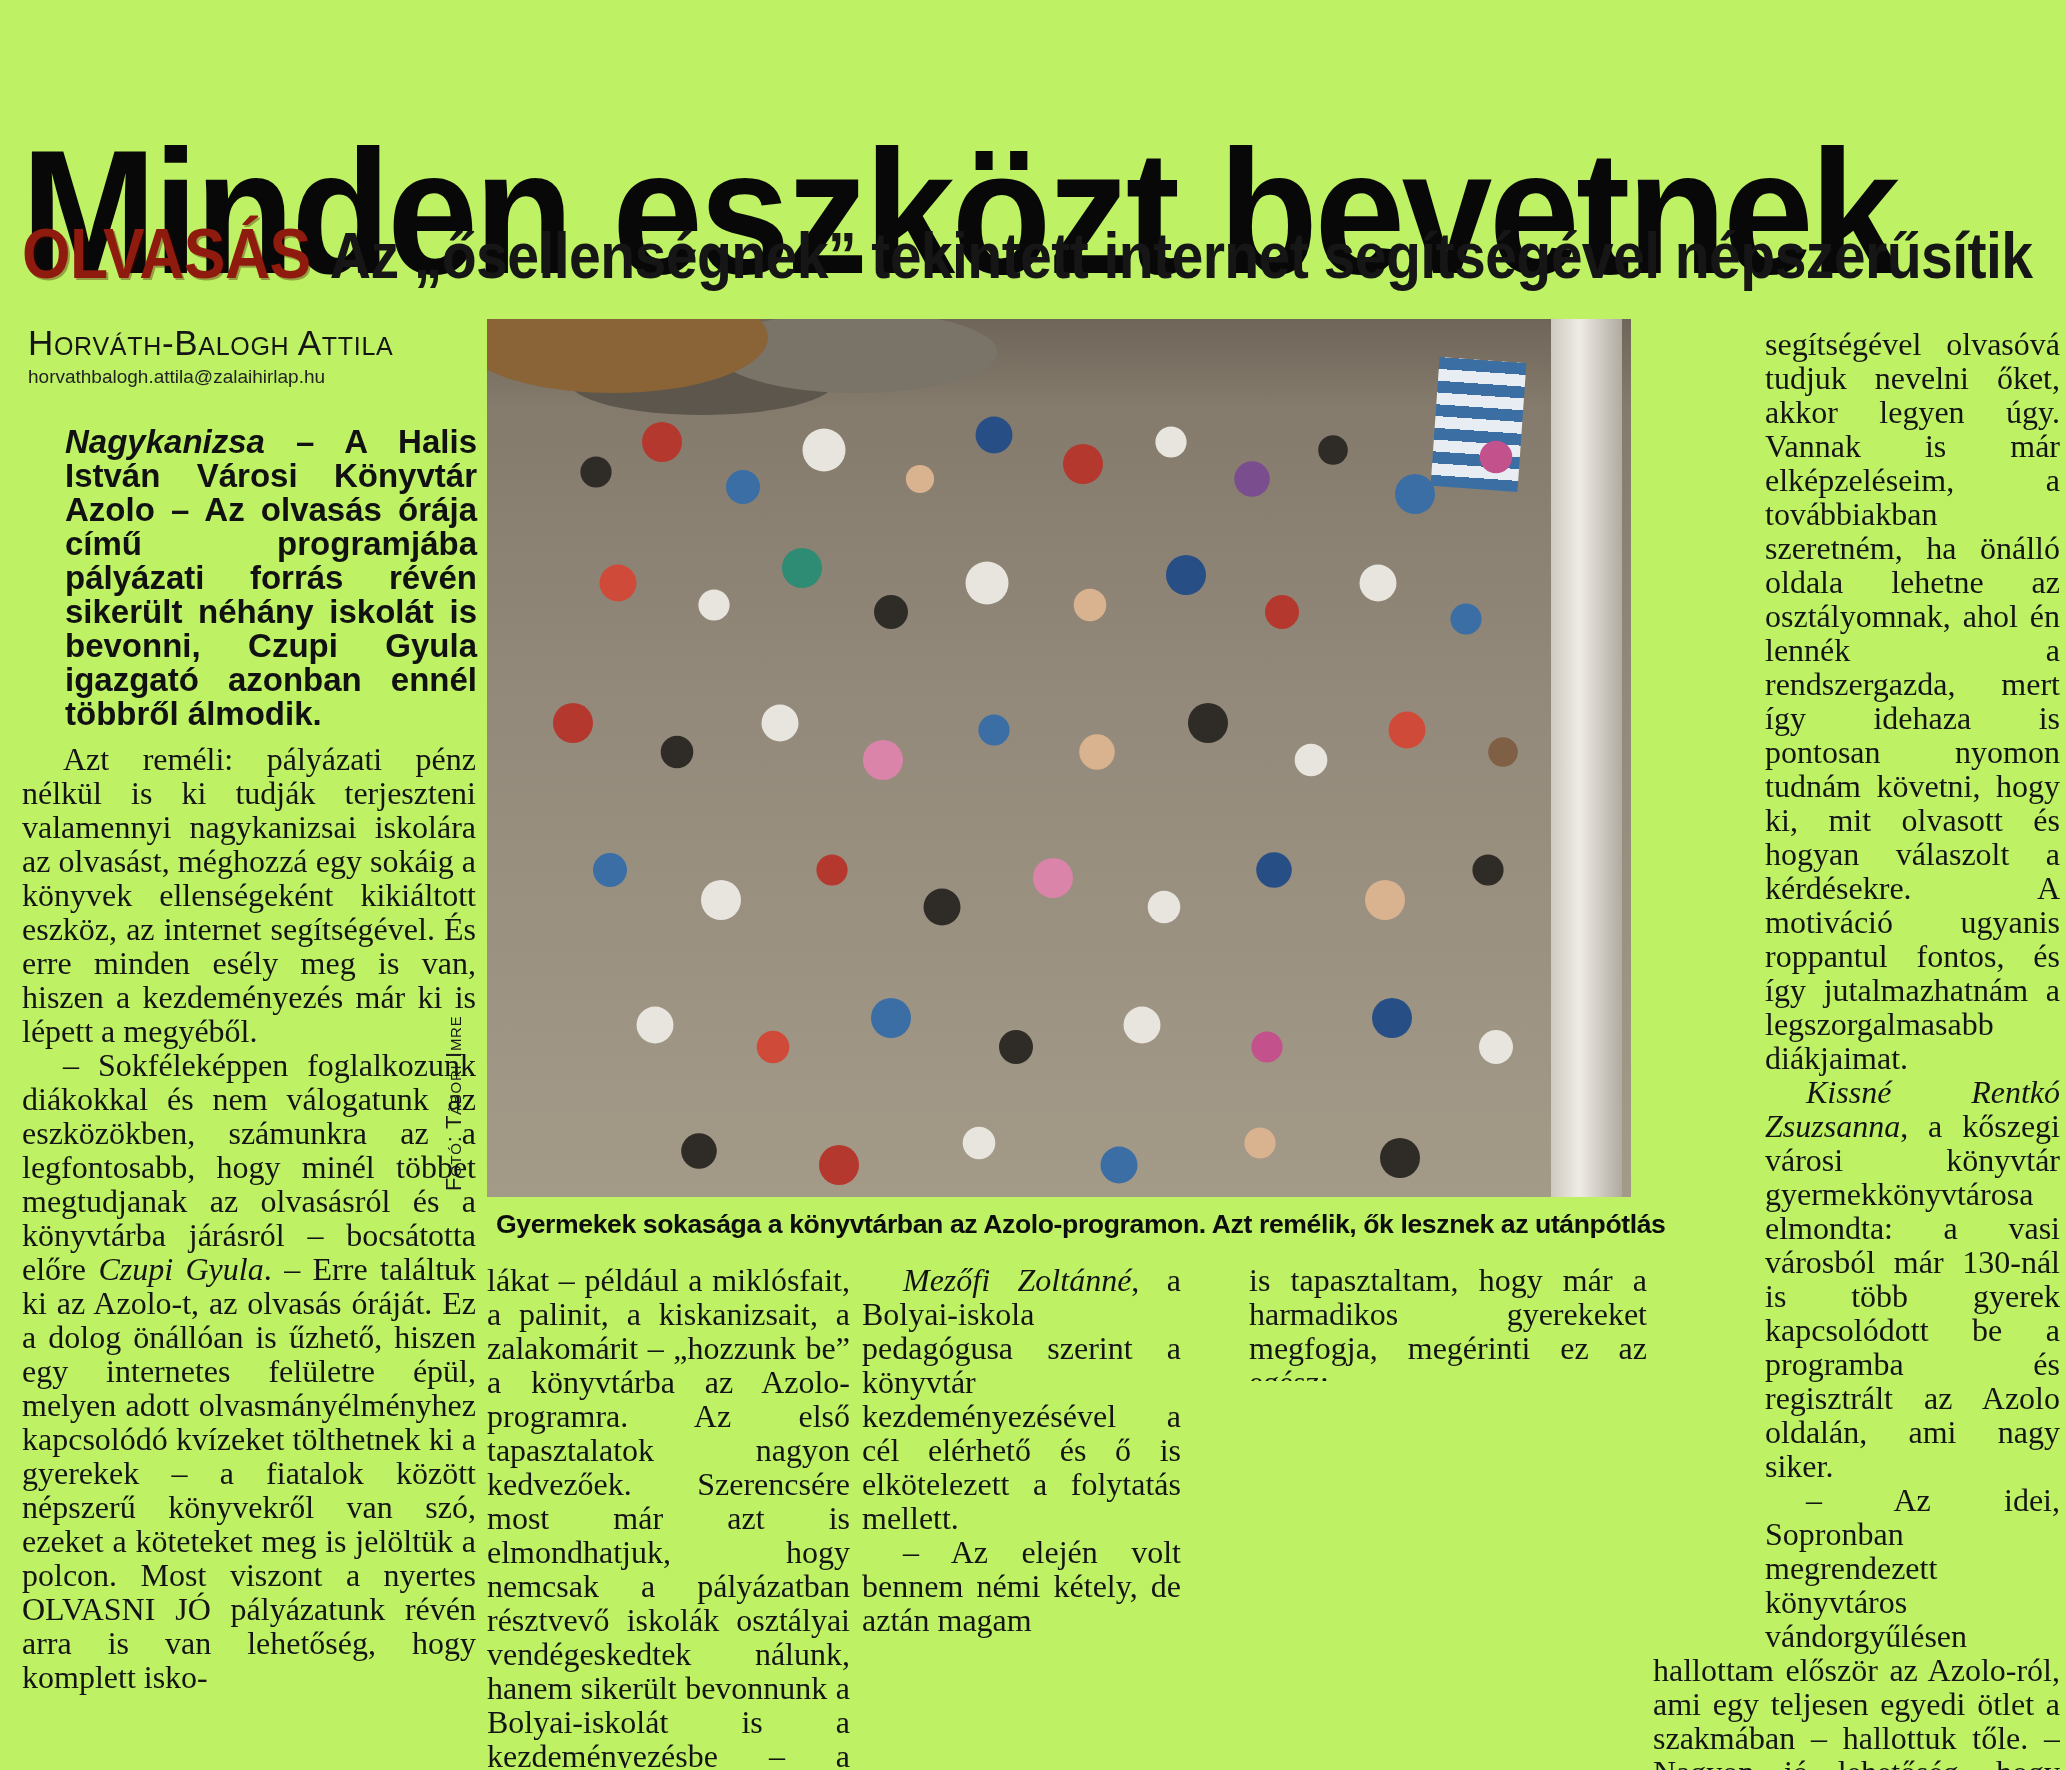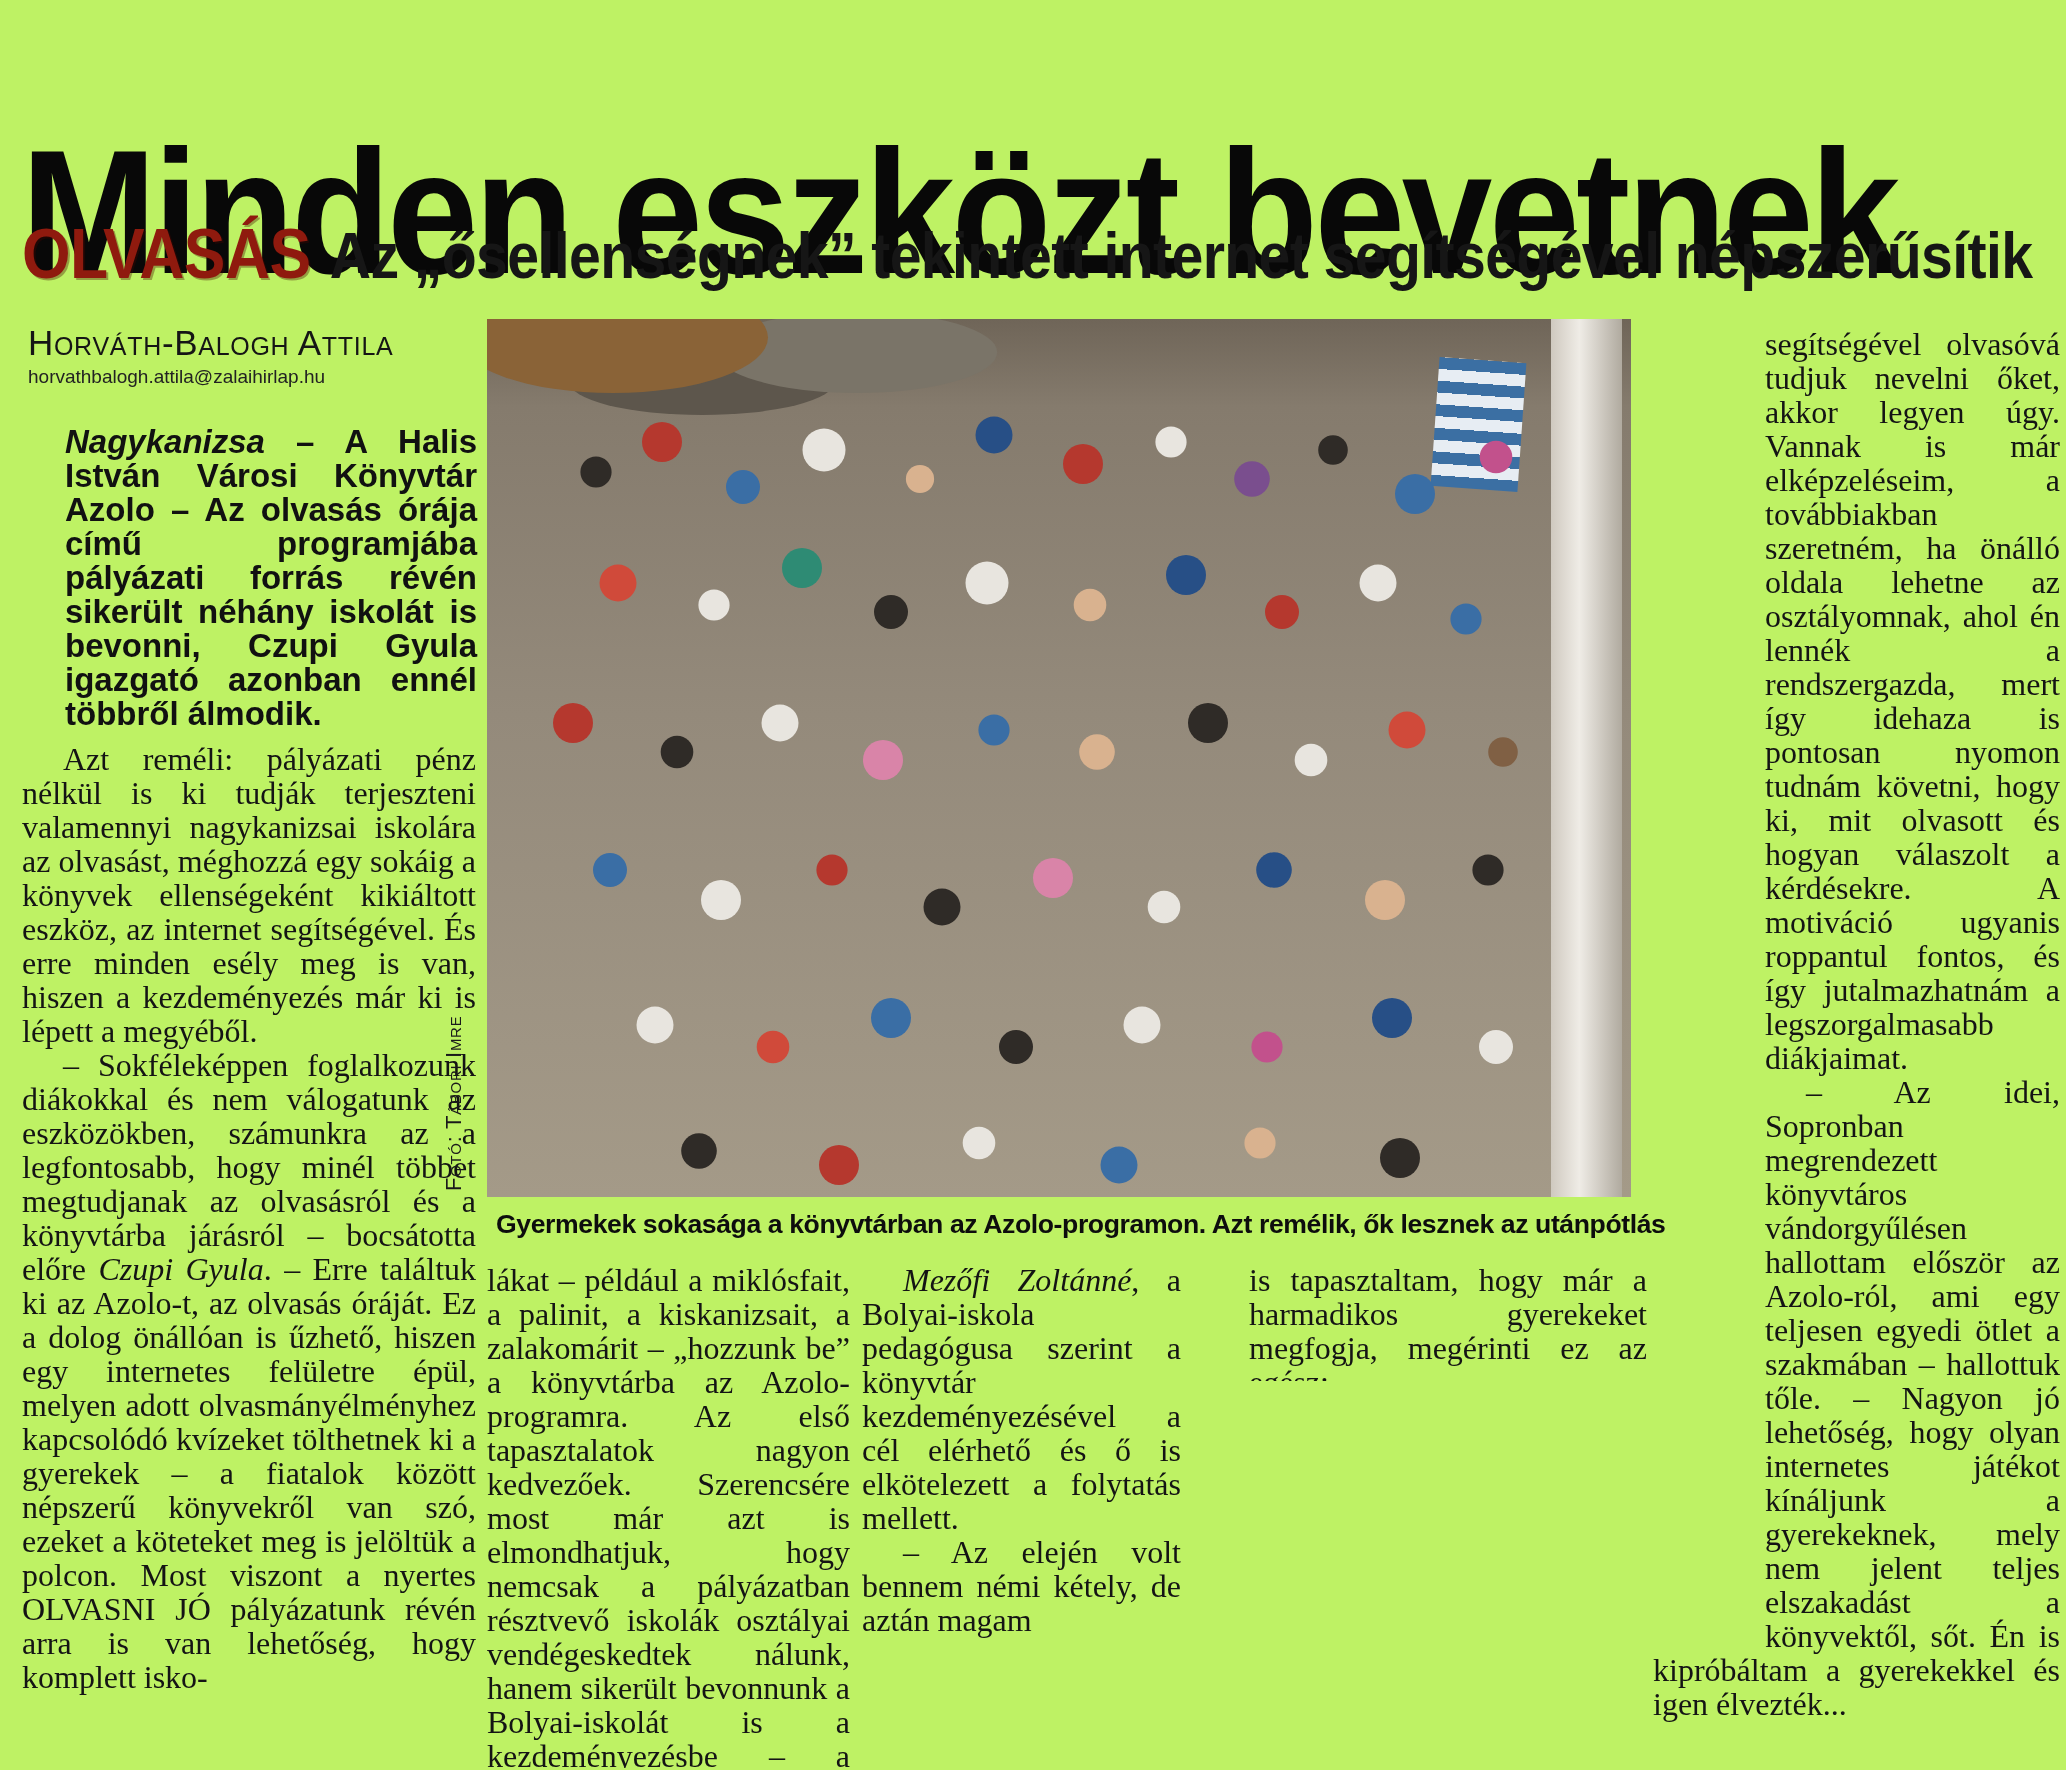--- a/index.html
+++ b/index.html
@@ -127,18 +127,19 @@
   </div>
 
   <div class="serif-col col4-top">
     <p class="noindent">is tapasztaltam, hogy már a harmadikos gyerekeket megfogja, megérinti ez az egész:</p>
   </div>
 
 
   <div class="serif-col col5">
     <span class="spacer-left"></span>
     <p class="noindent">segítségével olvasóvá tudjuk nevelni őket, akkor legyen úgy. Vannak is már elképzeléseim, a továbbiakban szeretném, ha önálló oldala lehetne az osztályomnak, ahol én lennék a rendszergazda, mert így idehaza is pontosan nyomon tudnám követni, hogy ki, mit olvasott és hogyan válaszolt a kérdésekre. A motiváció ugyanis roppantul fontos, és így jutalmazhatnám a legszorgalmasabb diákjaimat.</p>
+    <p><span class="name-it">Kissné Rentkó Zsuzsanna</span><span>, a kőszegi városi könyvtár gyermekkönyvtárosa elmondta: a vasi városból már 130-nál is több gyerek kapcsolódott be a programba és regisztrált az Azolo oldalán, ami nagy siker.</span></p>
     <p>– Az idei, Sopronban megrendezett könyvtáros vándorgyűlésen hallottam először az Azolo-ról, ami egy teljesen egyedi ötlet a szakmában – hallottuk tőle. – Nagyon jó lehetőség, hogy olyan internetes játékot kínáljunk a gyerekeknek, mely nem jelent teljes elszakadást a könyvektől, sőt. Én is kipróbáltam a gyerekekkel és igen élvezték...</p>
 
   </div>
 
 </div>
 
 
 </body></html>

